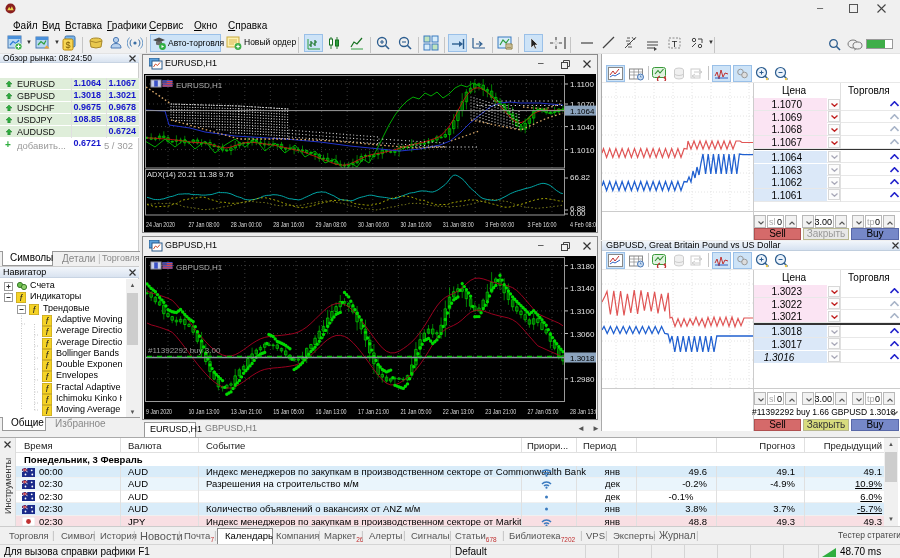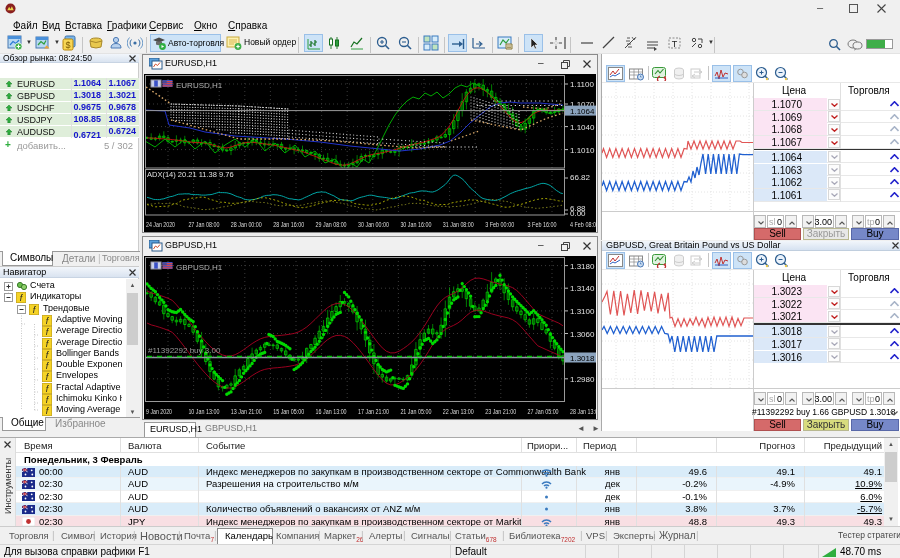--- a/index.html
+++ b/index.html
@@ -280,21 +280,21 @@
     <span class="abs" style="left:60px;top:0px;width:41px;text-align:right;color:#1515cc;font-weight:bold;font-size:9px;">108.85</span>
     <span class="abs" style="left:101px;top:0px;width:35px;text-align:right;color:#1515cc;font-weight:bold;font-size:9px;">108.88</span>
     <div class="vline" style="left:71px;top:0;height:12px;"></div>
     <div class="vline" style="left:106px;top:0;height:12px;"></div>
     </div>
 <div class="abs" style="left:0;top:72px;width:139px;height:12px;background:#dfeeda;border-bottom:1px solid #fff;">
     <svg class="abs" style="left:6px;top:3px" width="6" height="6">
           <path d="M3 0 L6 3 H4.2 V6 H1.8 V3 H0 Z" fill="#2fae3f" stroke="#1a7a28" stroke-width="0.5"></path>
         </svg>
     <span class="abs" style="left:17px;top:1px;color:#111;font-size:9px;">AUDUSD</span>
-    <span class="abs" style="left:60px;top:4px;width:41px;text-align:right;color:#1515cc;font-weight:bold;font-size:9px;">0.6721</span>
+    <span class="abs" style="left:60px;top:12px;width:41px;text-align:right;color:#1515cc;font-weight:bold;font-size:9px;">0.6721</span>
     <span class="abs" style="left:101px;top:0px;width:35px;text-align:right;color:#1515cc;font-weight:bold;font-size:9px;">0.6724</span>
     <div class="vline" style="left:71px;top:0;height:12px;"></div>
     <div class="vline" style="left:106px;top:0;height:12px;"></div>
     </div>
 <div class="abs" style="left:0;top:85px;width:139px;height:12px;">
   <span class="abs" style="left:5px;top:0px;color:#2fae3f;font-weight:bold;">+</span>
   <span class="abs" style="left:17px;top:1px;color:#999;font-size:9.5px;">добавить...</span>
   <span class="abs" style="left:90px;top:1px;width:43px;text-align:right;color:#999;font-size:9.5px;">5 / 302</span>
 </div>
 </div>
@@ -1068,21 +1068,21 @@
           </div>
         <div class="vline" style="left:86px;top:0;height:12.7px;"></div>
         <div class="abs" style="left:134px;top:0.5px;width:13px;height:11px;">
             <svg width="9" height="6" style="margin:2.5px 2px">
               <path d="M0.5 5 L4.5 0.8 L8.5 5" stroke="#2222cc" stroke-width="1.6" fill="none"></path>
             </svg>
           </div>
         </div>
 <div class="abs" style="left:0;top:80.5px;width:148px;height:12.7px;border-bottom:1px solid #e8e8e8;">
         <div class="abs" style="left:0;top:0;width:73px;height:12px;background:#dbe8f8;"></div>
-        <span class="abs" style="left:2px;top:1px;width:46px;text-align:right;">1.3016</span>
+        <span class="abs" style="left:2px;top:1px;width:46px;text-align:center;font-style:italic;">1.3016</span>
         <div class="abs" style="left:74px;top:0.5px;width:12px;height:11px;background:#fcfcfc;border:1px solid #d8d8d8;">
             <svg width="7" height="4" style="margin:3px 1.5px">
               <path d="M0.5 0.5 L3.5 3.2 L6.5 0.5" stroke="#a8a8b8" stroke-width="1.3" fill="none"></path>
             </svg>
           </div>
         <div class="vline" style="left:86px;top:0;height:12.7px;"></div>
         <div class="abs" style="left:134px;top:0.5px;width:13px;height:11px;">
             <svg width="9" height="6" style="margin:2.5px 2px">
               <path d="M0.5 5 L4.5 0.8 L8.5 5" stroke="#2222cc" stroke-width="1.6" fill="none"></path>
             </svg>
@@ -1252,21 +1252,21 @@
           </svg>
         </div>
         <span class="abs" style="left:23px;top:0px;">02:30</span>
         <span class="abs" style="left:112px;top:0px;">AUD</span>
         <div class="abs" style="left:524px;top:1px;">
           <svg width="13" height="10">
             <circle cx="6.5" cy="5" r="1.5" fill="#3a7abf"></circle>
           </svg>
         </div>
         <span class="abs" style="left:570px;top:0px;width:34px;text-align:right;">дек</span>
-        <span class="abs" style="left:639px;top:0px;width:52px;text-align:right;">-0.1%</span>
+        <span class="abs" style="left:639px;top:0px;width:52px;text-align:center;">-0.1%</span>
         <span class="abs" style="left:727px;top:0px;width:52px;text-align:right;"></span>
         <span class="abs" style="left:810px;top:0px;width:56px;text-align:right;text-decoration:underline;">6.0%</span>
         <div class="vline" style="left:104px;top:0;height:12.4px;"></div>
         <div class="vline" style="left:182px;top:0;height:12.4px;"></div>
         <div class="vline" style="left:505px;top:0;height:12.4px;"></div>
         <div class="vline" style="left:560px;top:0;height:12.4px;"></div>
         <div class="vline" style="left:620px;top:0;height:12.4px;"></div>
         <div class="vline" style="left:700px;top:0;height:12.4px;"></div>
         <div class="vline" style="left:788px;top:0;height:12.4px;"></div>
         </div>

